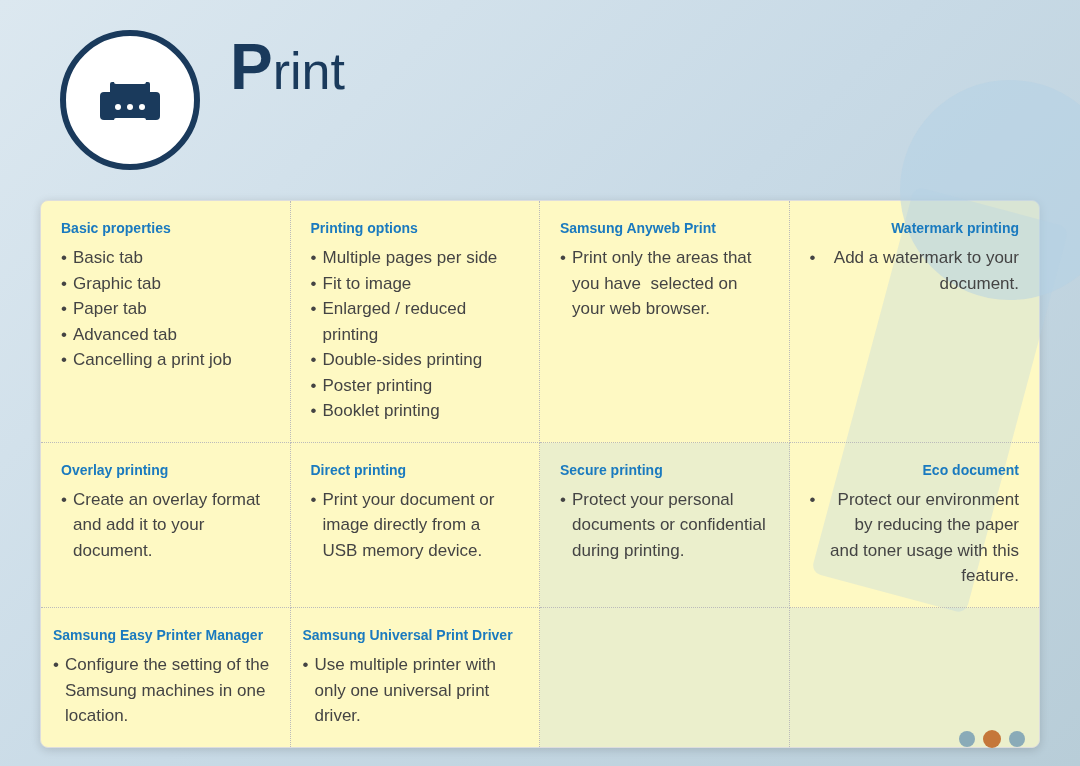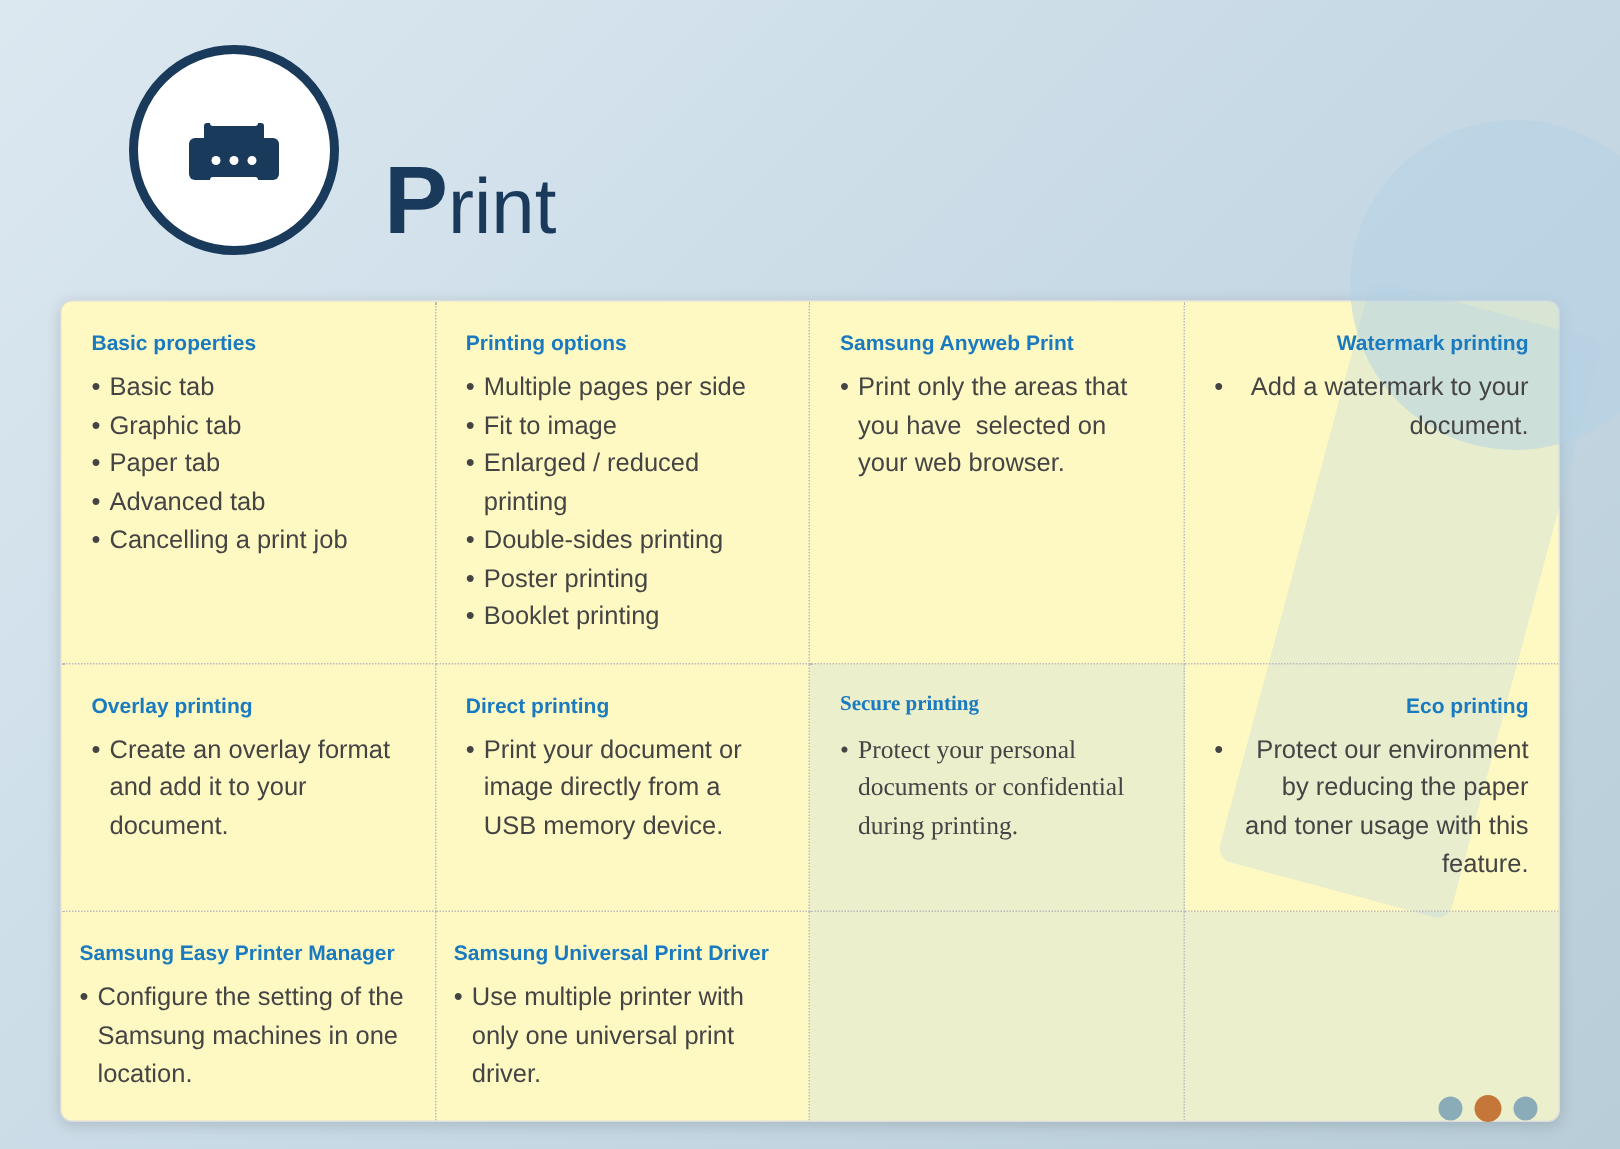--- a/index.html
+++ b/index.html
@@ -30,23 +30,22 @@
       width: 160px;
       height: 400px;
       background: rgba(180, 210, 230, 0.3);
       border-radius: 10px;
       transform: rotate(15deg);
     }
 
     
     .header {
       display: flex;
-      align-items: flex-end;
+      align-items: flex-start;
       padding: 30px 60px 20px 60px;
-      margin-left: 26px;
     }
 
     .printer-icon-circle {
       width: 140px;
       height: 140px;
       border-radius: 50%;
       border: 6px solid #1a3a5c;
       background: white;
       display: flex;
       align-items: center;
@@ -98,21 +97,20 @@
 
     
     .grid-cell.last-row {
       border-bottom: none;
       padding-left: 12px;
     }
 
     
     .grid-cell.shaded {
       background: rgba(180, 210, 230, 0.25);
-      font-family: Liberation Serif, serif;
     }
 
     .cell-title {
       font-size: 14px;
       font-weight: bold;
       color: #1a7abf;
       margin-bottom: 8px;
       line-height: 1.3;
     }
 
@@ -241,21 +239,21 @@
   </div>
 
   <div class="grid-cell shaded">
     <div class="cell-title">Secure printing</div>
     <ul class="cell-list">
       <li>Protect your personal documents or confidential during printing.</li>
     </ul>
   </div>
 
   <div class="grid-cell">
-    <div class="cell-title">Eco printing</div>
+    <div class="cell-title">Eco document</div>
     <ul class="cell-list">
       <li>Protect our environment by reducing the paper and toner usage with this feature.</li>
     </ul>
   </div>
 
   <div class="grid-cell last-row">
     <div class="cell-title">Samsung Easy Printer Manager</div>
     <ul class="cell-list">
       <li>Configure the setting of the Samsung machines in one location.</li>
     </ul>

